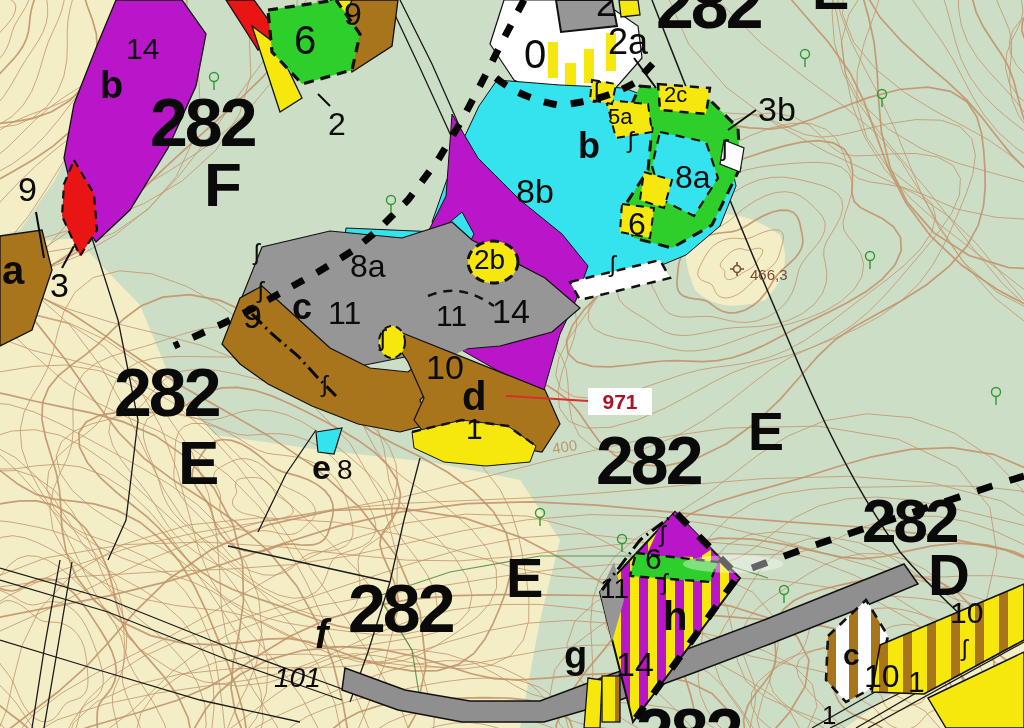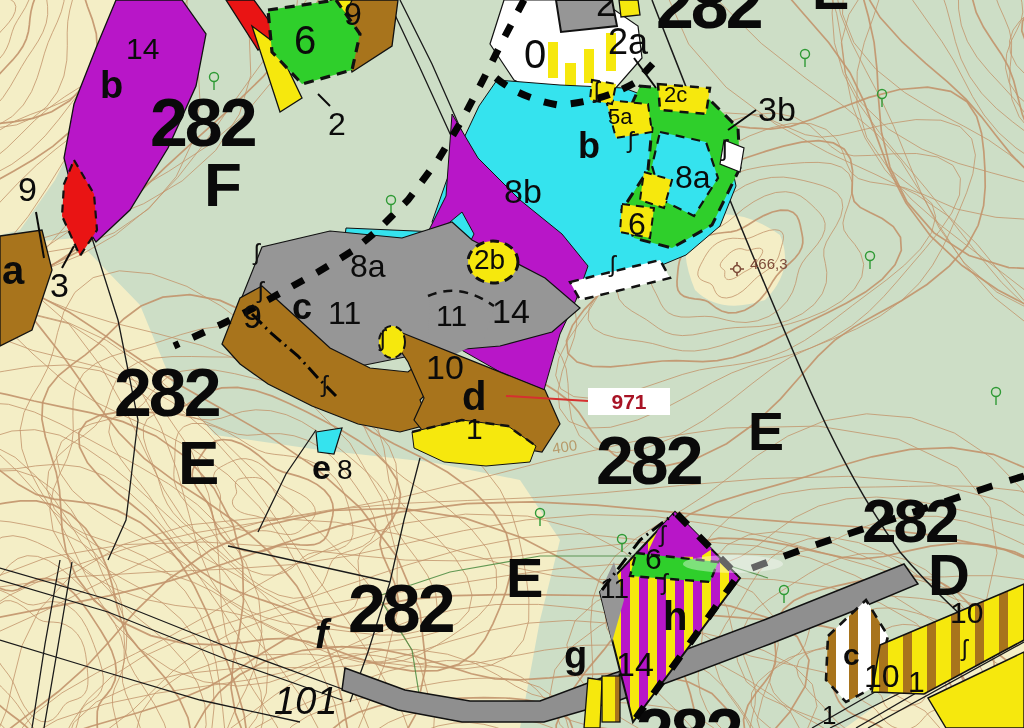--- a/index.html
+++ b/index.html
@@ -4,23 +4,23 @@
 <style>
   html,body{margin:0;padding:0;background:#222;}
   #stage{position:relative;width:1024px;height:728px;overflow:hidden;
          font-family:"Liberation Sans",sans-serif;background:var(--c-bg-green,#cddec6);}
   #mapsvg{position:absolute;left:0;top:0;width:1024px;height:728px;}
   .lbl{position:absolute;line-height:1;white-space:nowrap;color:#0b0b0b;
        font-family:"Liberation Sans",sans-serif;transform-origin:left top;}
   .b{font-weight:700;} .i{font-style:italic;}
   .sector{position:absolute;line-height:1;color:#0a0a0a;font-weight:700;letter-spacing:-3px;white-space:nowrap;}
   .sym{position:absolute;line-height:1;color:#101010;font-size:24px;}
-  .annot{position:absolute;left:588px;top:388px;width:82px;height:27px;background:var(--c-white,#fff);
+  .annot{position:absolute;left:588px;top:388px;width:64px;height:27px;background:var(--c-white,#fff);
          color:var(--c-annot-text,#a81325);font-weight:700;font-size:21px;text-align:center;line-height:27px;}
-  .elev{position:absolute;left:750px;top:255px;font-size:15px;color:var(--c-elev,#7d4a38);}
+  .elev{position:absolute;left:750px;top:266px;font-size:15px;color:var(--c-elev,#7d4a38);}
   .clabel{position:absolute;left:552px;top:438px;font-size:15px;color:var(--c-contour-label,#b79a6a);transform:rotate(-8deg);}
 </style>
 </head>
 <body>
 
 <div id="stage">
 <svg id="mapsvg" viewBox="0 0 1024 728">
   <defs>
     <pattern id="patYM" width="18" height="20" patternUnits="userSpaceOnUse">
       <rect x="0" y="0" width="9" height="20" style="fill:var(--c-yellow,#f6e80d)"></rect>
@@ -337,37 +337,37 @@
 <div class="lbl" style="left:18px;top:172px;font-size:34px">9</div>
 <div class="lbl b" style="left:2px;top:250px;font-size:40px">a</div>
 <div class="lbl" style="left:50px;top:268px;font-size:34px">3</div>
 <div class="lbl" style="left:524px;top:34px;font-size:40px">0</div>
 <div class="lbl" style="left:596px;top:-14px;font-size:36px">2</div>
 <div class="lbl" style="left:608px;top:24px;font-size:36px">2a</div>
 <div class="lbl" style="left:664px;top:84px;font-size:22px">2c</div>
 <div class="lbl" style="left:608px;top:106px;font-size:22px">5a</div>
 <div class="lbl" style="left:758px;top:92px;font-size:34px">3b</div>
 <div class="lbl b" style="left:578px;top:128px;font-size:36px">b</div>
-<div class="lbl" style="left:504px;top:174px;font-size:34px">8b</div>
+<div class="lbl" style="left:516px;top:174px;font-size:34px">8b</div>
 <div class="lbl" style="left:675px;top:161px;font-size:32px">8a</div>
 <div class="lbl" style="left:628px;top:208px;font-size:32px">6</div>
 <div class="lbl" style="left:350px;top:250px;font-size:32px">8a</div>
 <div class="lbl" style="left:474px;top:246px;font-size:28px">2b</div>
 <div class="lbl" style="left:492px;top:294px;font-size:34px">14</div>
 <div class="lbl b" style="left:292px;top:289px;font-size:36px">c</div>
 <div class="lbl" style="left:328px;top:297px;font-size:32px">11</div>
 <div class="lbl" style="left:436px;top:301px;font-size:30px">11</div>
 <div class="lbl" style="left:243px;top:299px;font-size:34px">9</div>
 <div class="lbl" style="left:426px;top:350px;font-size:34px">10</div>
 <div class="lbl b" style="left:462px;top:376px;font-size:40px">d</div>
 <div class="lbl" style="left:466px;top:414px;font-size:30px">1</div>
 <div class="lbl b" style="left:312px;top:450px;font-size:34px">e</div>
 <div class="lbl" style="left:337px;top:456px;font-size:28px">8</div>
 <div class="lbl b i" style="left:315px;top:614px;font-size:40px">f</div>
-<div class="lbl i" style="left:274px;top:682px;font-size:38px">101</div>
+<div class="lbl i" style="left:274px;top:664px;font-size:28px">101</div>
 <div class="lbl b" style="left:564px;top:636px;font-size:38px">g</div>
 <div class="lbl" style="left:645px;top:544px;font-size:30px">6</div>
 <div class="lbl" style="left:600px;top:575px;font-size:28px">11</div>
 <div class="lbl b" style="left:663px;top:596px;font-size:40px">h</div>
 <div class="lbl" style="left:616px;top:647px;font-size:34px">14</div>
 <div class="lbl b" style="left:843px;top:640px;font-size:30px">c</div>
 <div class="lbl" style="left:864px;top:660px;font-size:32px">10</div>
 <div class="lbl" style="left:908px;top:667px;font-size:30px">1</div>
 <div class="lbl" style="left:822px;top:702px;font-size:26px">1</div>
 <div class="lbl" style="left:950px;top:598px;font-size:30px">10</div>

